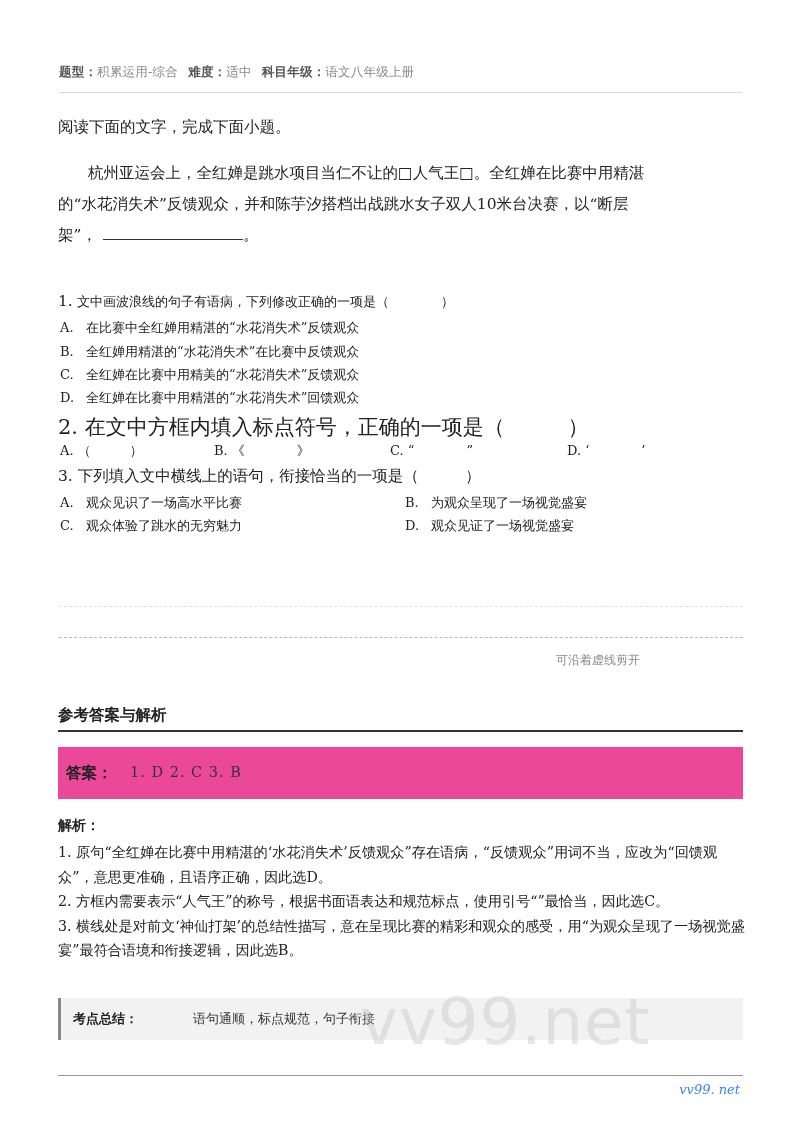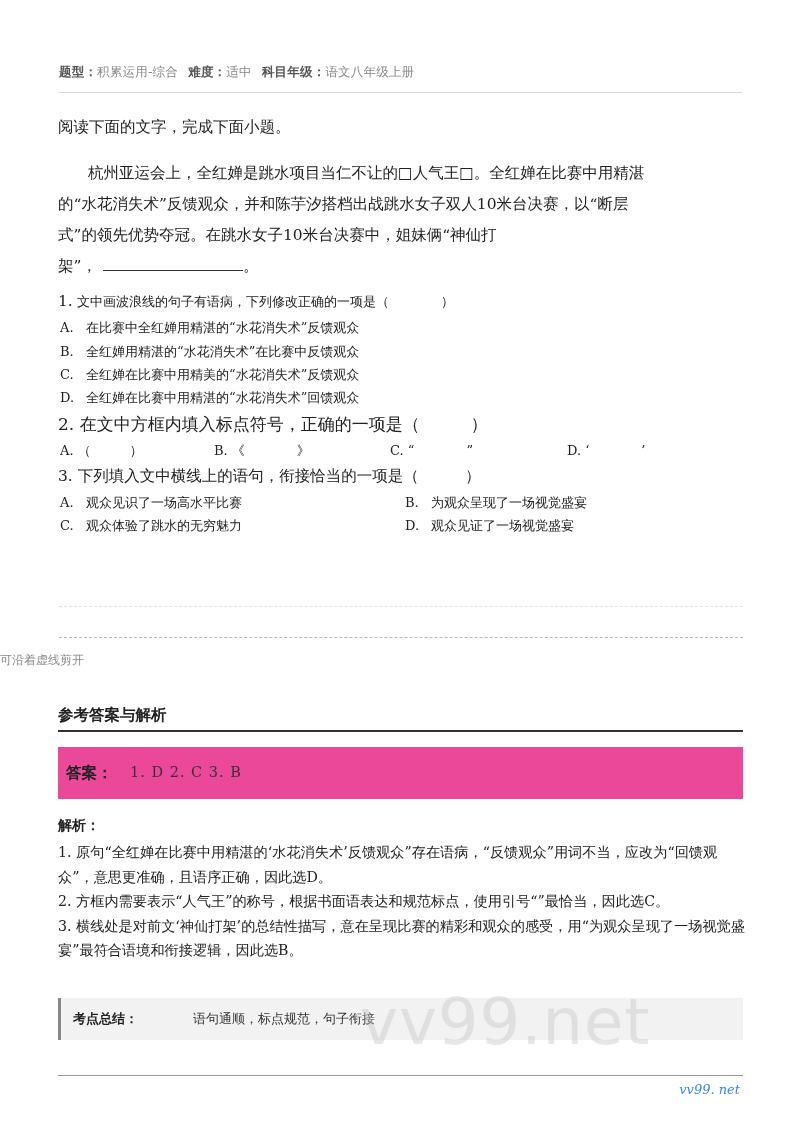--- a/index.html
+++ b/index.html
@@ -27,32 +27,32 @@
     position: absolute; left: 58px; top: 158px; width: 640px;
     font-size: 15.5px; line-height: 31px; color: #222;
   }
   .passage .indent { display: inline-block; width: 30px; }
   .blank { display: inline-block; width: 140px; border-bottom: 1px solid #333; height: 14px; vertical-align: baseline; margin-left: 6px; }
   .q { position: absolute; left: 58px; font-size: 13px; color: #222; }
   .q .num { font-size: 15.5px; }
   .q1 { top: 292px; }
   .opt { position: absolute; left: 60px; font-size: 13px; color: #222; }
   .opt .lab { display: inline-block; width: 26px; }
-  .q2 { top: 413px; font-size: 17px; }
+  .q2 { top: 413px; font-size: 21px; }
   .q2opts { position: absolute; top: 442px; left: 60px; font-size: 13px; width: 640px; }
   .q2opts span.o { position: absolute; }
   .q3 { top: 466px; font-size: 15.5px; }
   .dash {
     position: absolute; left: 59px; width: 684px; height: 0;
     border-top: 1px dashed #bdbdbd;
   }
   .dash1 { top: 606px; border-top-color: #e3e3e3; }
   .dash2 { top: 637px; border-top-width: 1px; border-top-color: #b8b8b8; border-top-style: dashed; }
   .cut {
-    position: absolute; top: 652px; left: 0; width: 640px; text-align: left;
+    position: absolute; top: 652px; left: 0; width: 640px; text-align: right;
     font-size: 12px; color: #888;
   }
   .ans-title {
     position: absolute; left: 58px; top: 705px;
     font-size: 15.5px; font-weight: bold; color: #222;
     font-family: "DejaVu Sans", "Liberation Sans", sans-serif;
   }
   .ans-rule { position: absolute; left: 58px; top: 730px; width: 685px; height: 2px; background: #333; }
   .ans-box {
     position: absolute; left: 58px; top: 747px; width: 685px; height: 52px;
@@ -99,21 +99,20 @@
   <b>难度：</b><span>适中</span><span class="sp"></span>
   <b>科目年级：</b><span>语文八年级上册</span>
 </div>
 <div class="meta-rule"></div>
 
 <div class="instr">阅读下面的文字，完成下面小题。</div>
 
 <div class="passage">
   <div><span class="indent"></span><span>杭州亚运会上，全红婵是跳水项目当仁不让的□人气王□。全红婵在比赛中用精湛</span></div>
   <div>的“水花消失术”反馈观众，并和陈芋汐搭档出战跳水女子双人10米台决赛，以“断层</div>
-  <div>式”的领先优势夺冠。在跳水女子10米台决赛中，姐妹俩“神仙打</div>
   <div><span>架”，</span><span class="blank"></span><span>。</span></div>
 </div>
 
 <div class="q q1">
   <span class="num">1.</span>
   <span>文中画波浪线的句子有语病，下列修改正确的一项是（　　　　）</span>
 </div>
 <div class="opt" style="top:319px"><span class="lab">A.</span><span>在比赛中全红婵用精湛的“水花消失术”反馈观众</span></div>
 <div class="opt" style="top:343px"><span class="lab">B.</span><span>全红婵用精湛的“水花消失术”在比赛中反馈观众</span></div>
 <div class="opt" style="top:366px"><span class="lab">C.</span><span>全红婵在比赛中用精美的“水花消失术”反馈观众</span></div>

